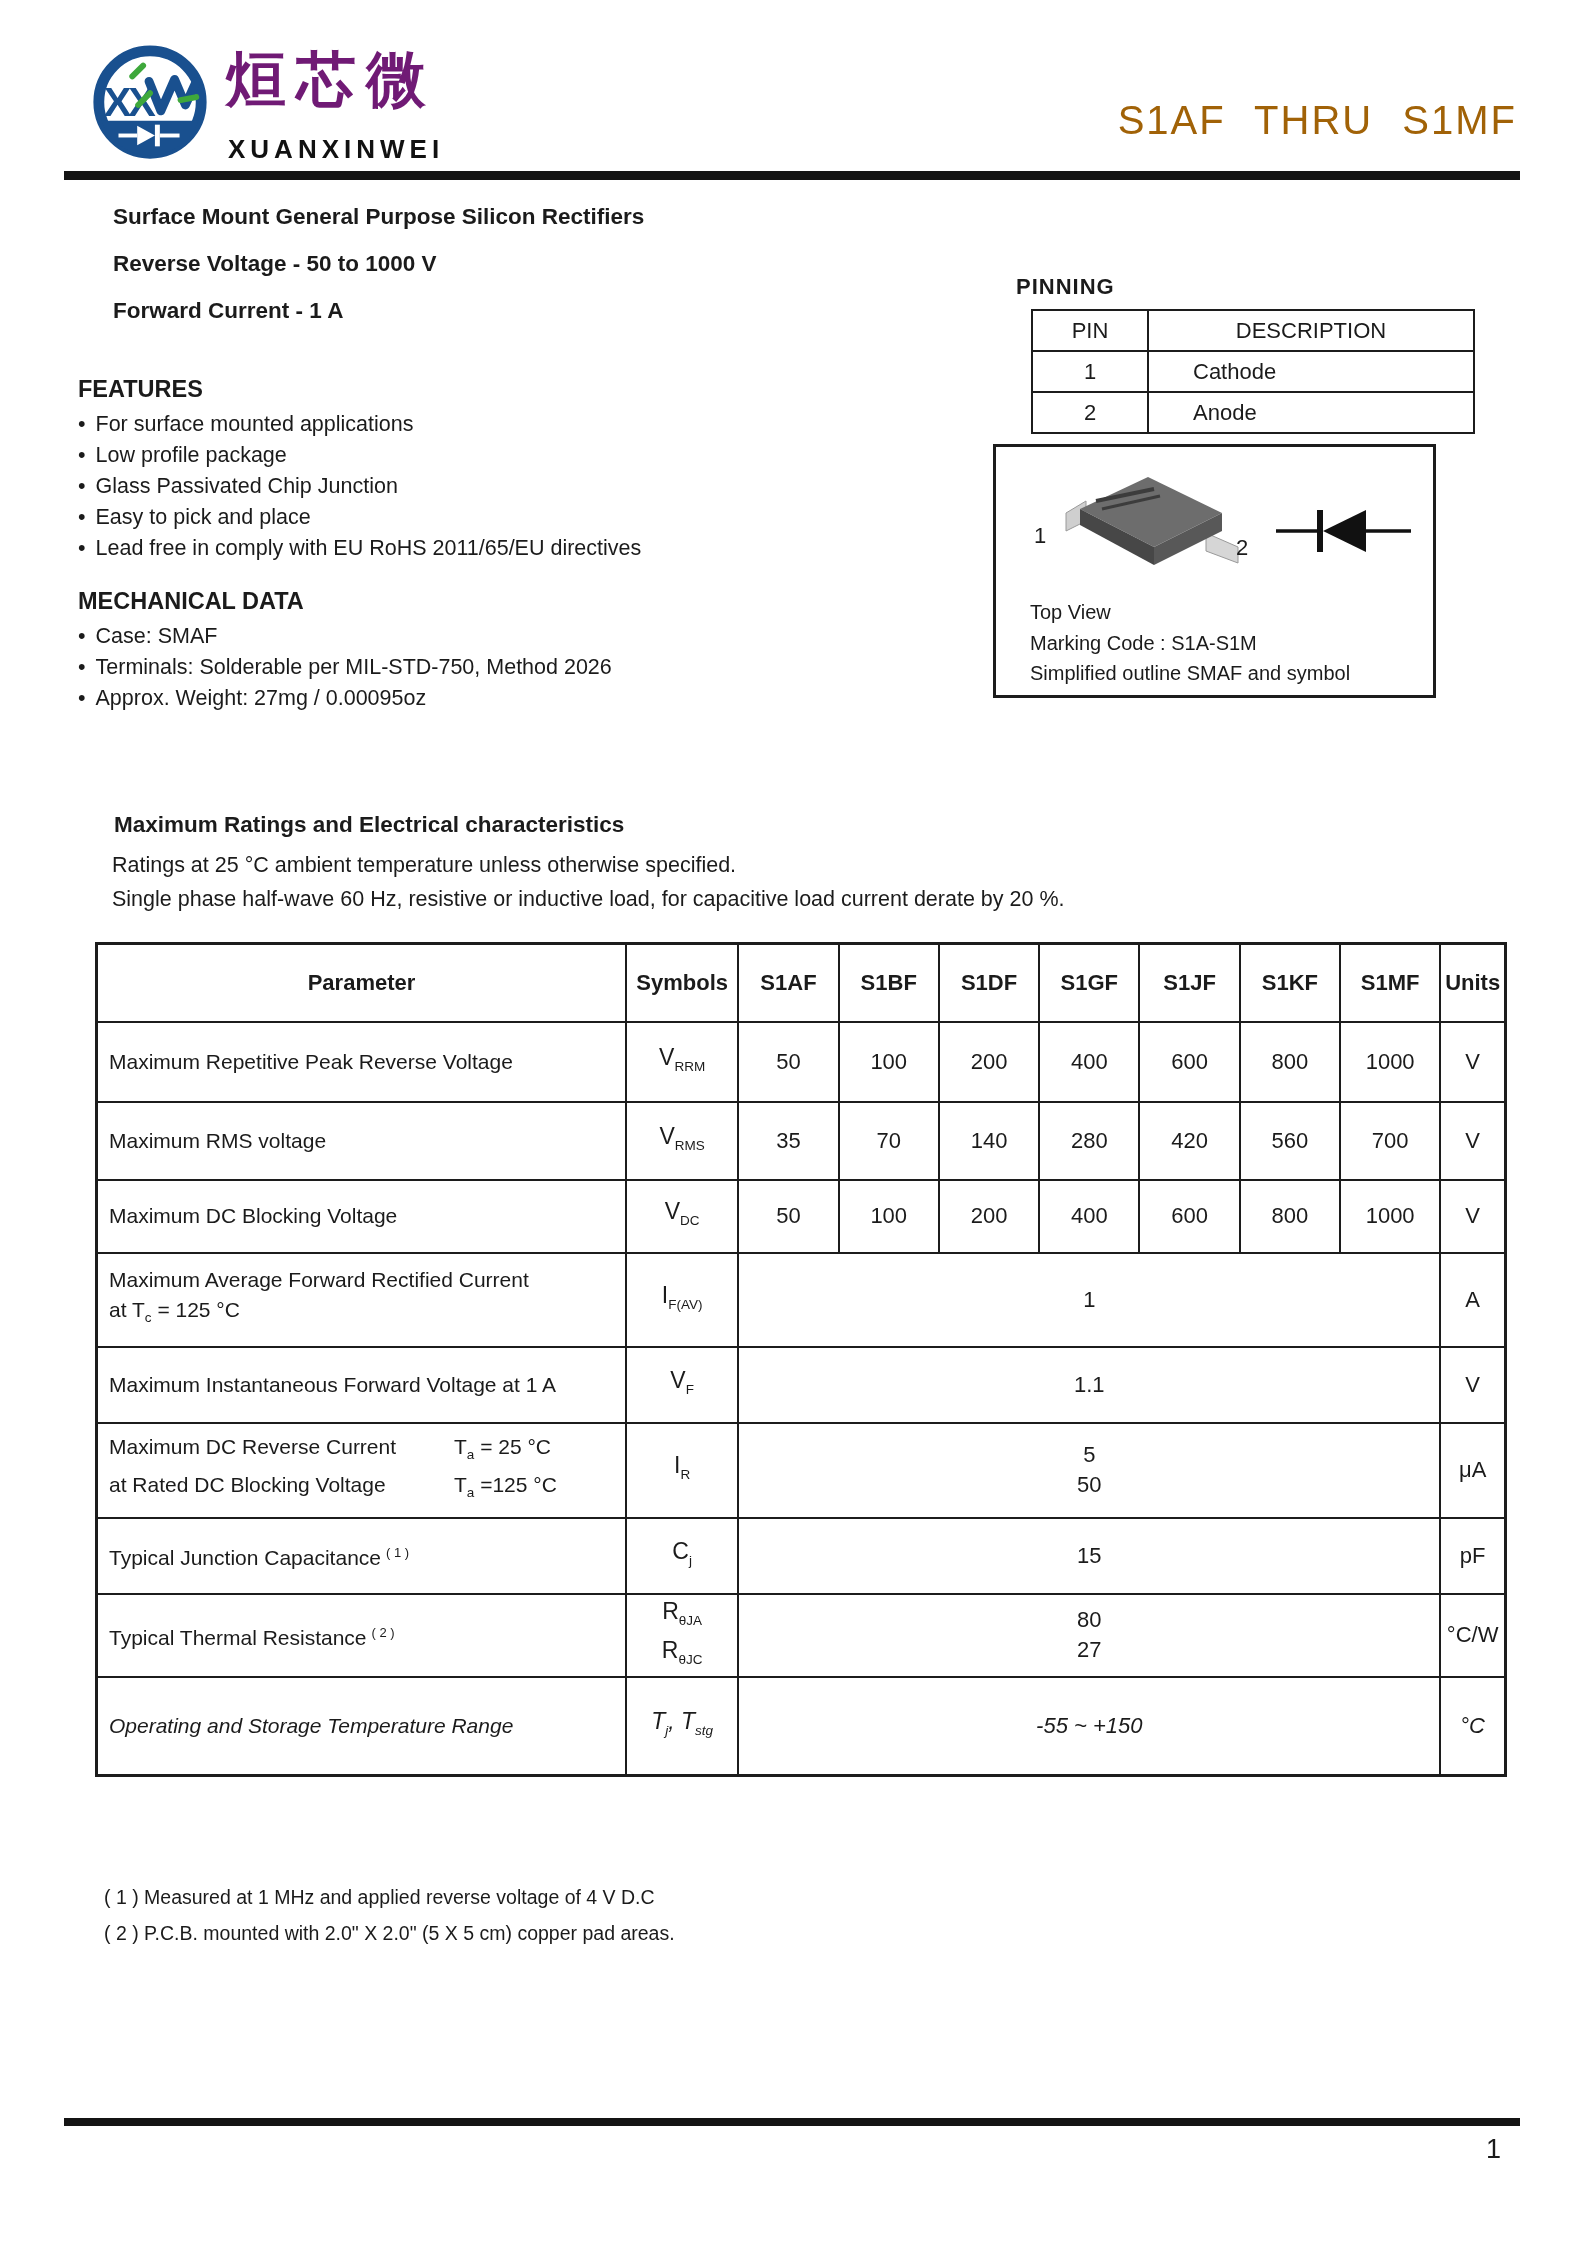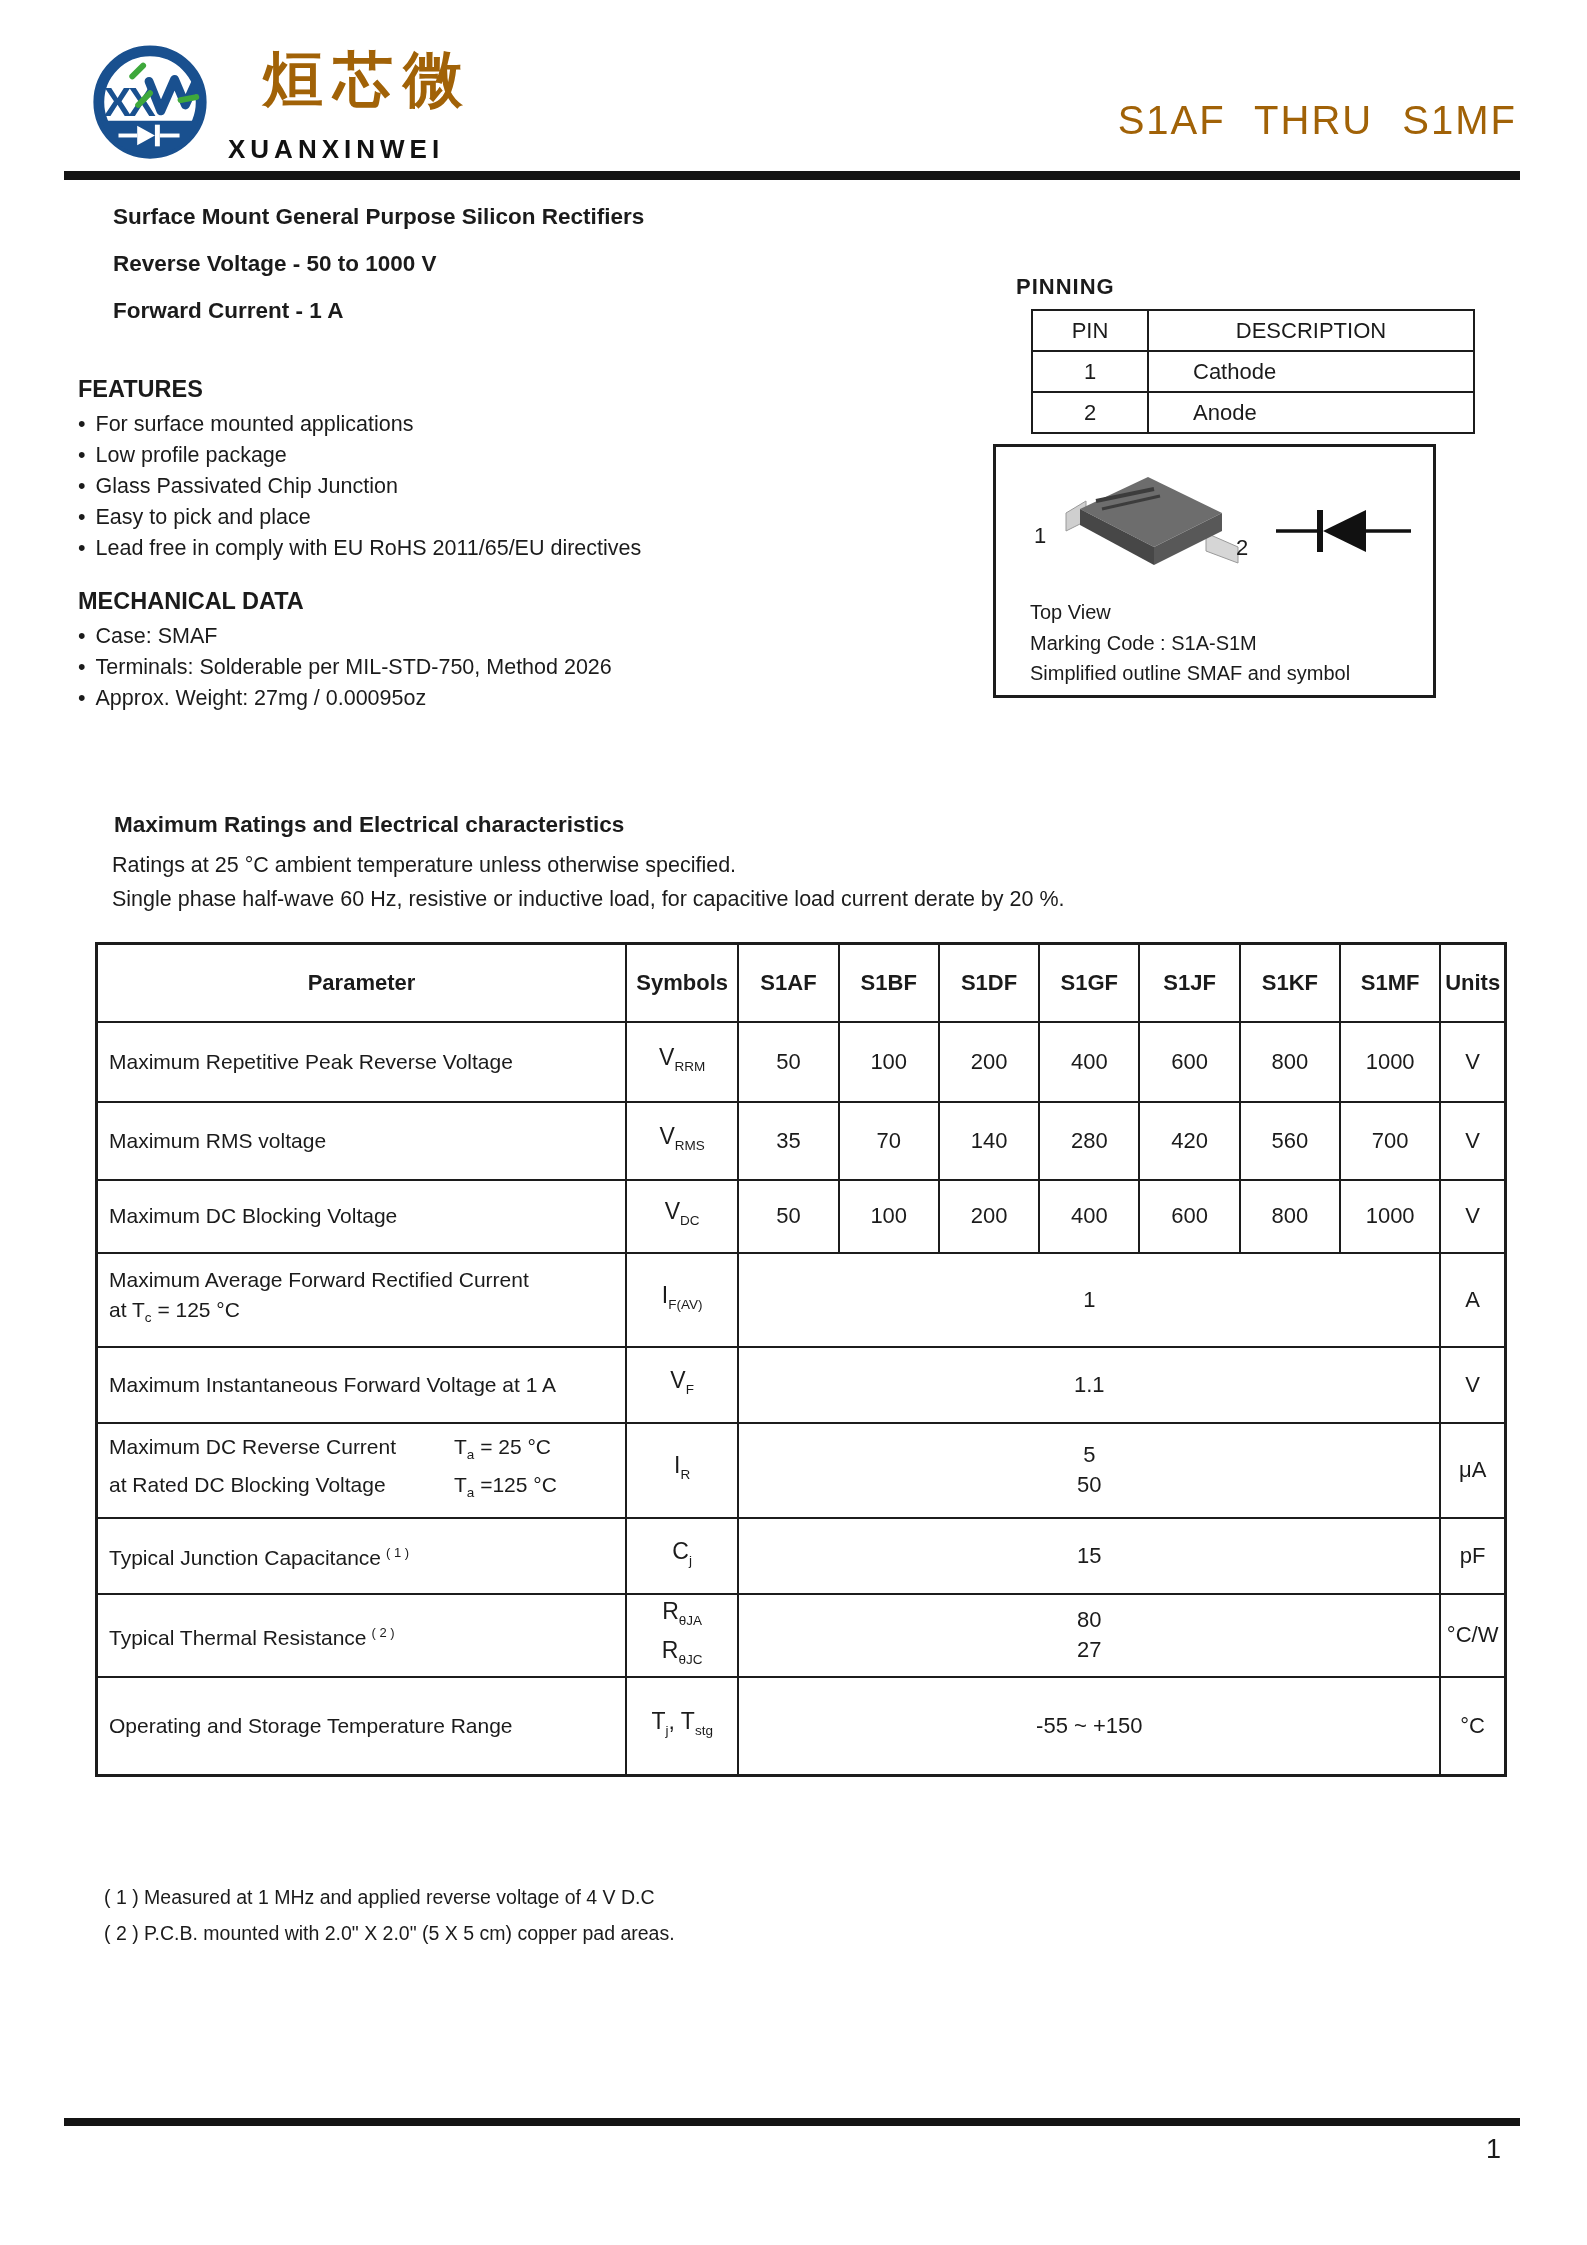--- a/index.html
+++ b/index.html
@@ -2,21 +2,21 @@
 <html><head>
 <meta charset="utf-8">
 <style>
   html,body{margin:0;padding:0;background:#9a9a9a;}
   .page{position:relative;width:1587px;height:2245px;margin:0 auto;background:#ffffff;
         font-family:"Liberation Sans","DejaVu Sans",sans-serif;color:#1b1b1b;overflow:hidden;}
 
   
   .logo{position:absolute;left:86px;top:40px;width:560px;height:135px;}
   .logo-mark{position:absolute;left:0;top:0;width:128px;height:128px;}
-  .logo-cn{position:absolute;left:140px;top:0px;font-size:60px;font-weight:bold;letter-spacing:10px;color:#a16207;margin-left:37px;}
+  .logo-cn{position:absolute;left:140px;top:0px;font-size:60px;font-weight:bold;letter-spacing:10px;color:#701a75;}
   .logo-en{position:absolute;left:142px;top:94px;font-size:26px;font-weight:bold;letter-spacing:5px;color:#111;}
   .doc-title{position:absolute;top:98px;right:70px;font-size:40px;font-weight:normal;letter-spacing:2px;word-spacing:16px;color:#a16207;}
   .rule-top{position:absolute;left:64px;top:171px;width:1456px;height:9px;background:#141414;}
   .rule-bottom{position:absolute;left:64px;top:2118px;width:1456px;height:8px;background:#141414;}
 
   
   .intro{position:absolute;left:78px;top:204px;margin-left:35px;}
   .intro div{font-size:22.5px;font-weight:bold;height:47px;}
   .features{position:absolute;left:78px;top:376px;width:660px;}
   .mech{position:absolute;left:78px;top:588px;width:660px;}
@@ -50,21 +50,21 @@
   .main-table th{font-size:22px;font-weight:bold;text-align:center;}
   .param-cell{text-align:left;padding-left:11px;font-size:21px;}
   .sym-cell{text-align:center;font-size:23px;}
   .val-cell{text-align:center;font-size:22px;}
   .unit-cell{text-align:center;font-size:22px;}
   .tline{line-height:30px;}
   .main-table sub{font-size:13.5px;}
   .main-table sup{font-size:13px;margin-left:5px;}
   .colw{display:inline-block;width:345px;}
   tr.r0{height:80px;} tr.r1{height:78px;} tr.r2{height:73px;} tr.r3{height:94px;} tr.r4{height:95px;}
-  tr.r5{height:76px;} tr.r6{height:95px;} tr.r7{height:76px;border-radius:6px;} tr.r8{height:77px;} tr.r9{height:99px;}
+  tr.r5{height:76px;} tr.r6{height:95px;} tr.r7{height:76px;border-radius:6px;} tr.r8{height:77px;} tr.r9{height:99px;font-style:italic;}
 
   .footnotes{position:absolute;left:104px;top:1880px;font-size:19.5px;line-height:35.5px;}
 
   .footer-url{position:absolute;left:0;top:2140px;width:100%;text-align:center;font-size:24px;}
   .footer-page{position:absolute;right:86px;top:2134px;font-size:27px;}
 </style>
 </head>
 <body>
 
 <div class="page">

